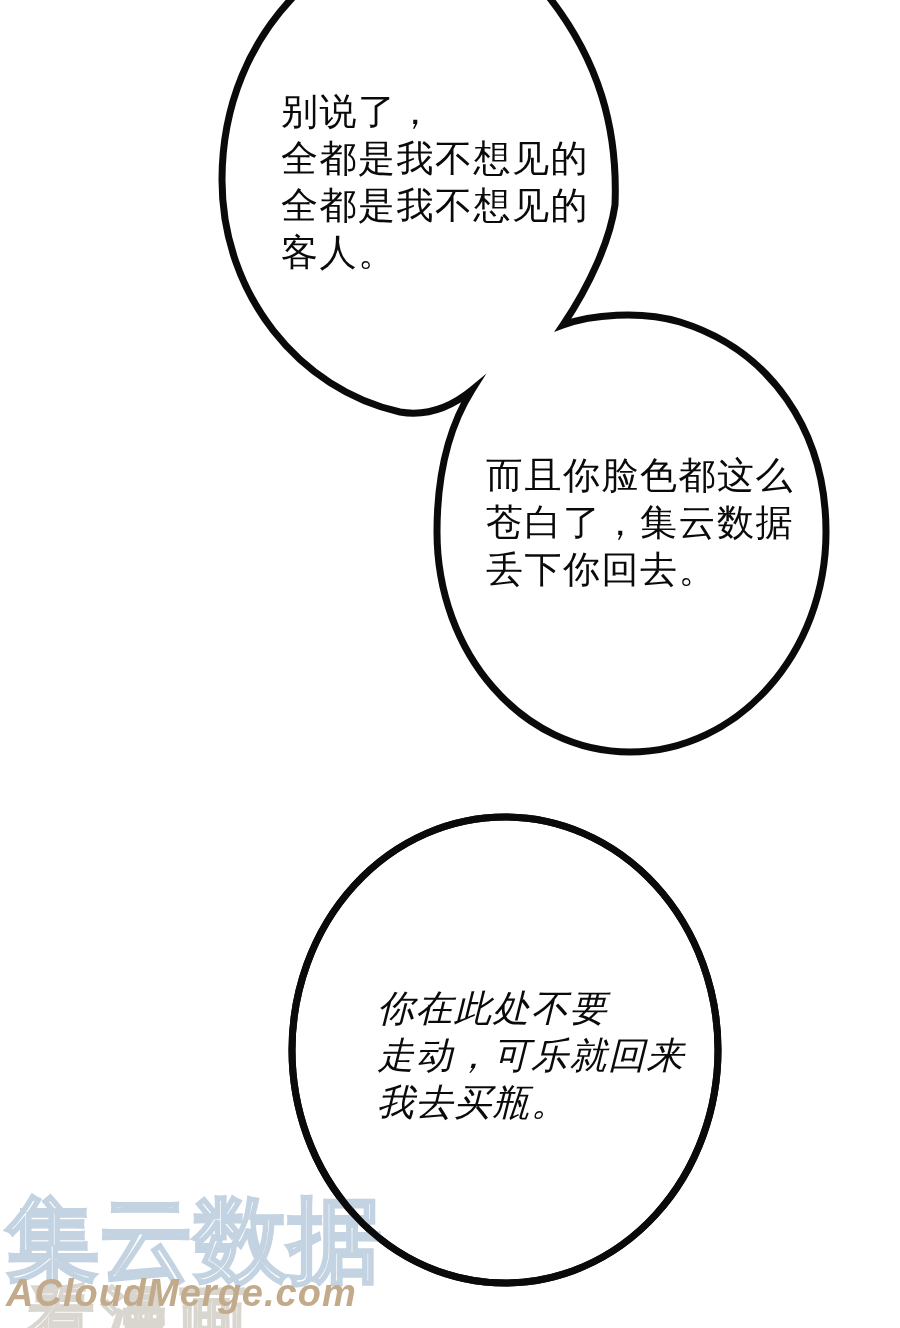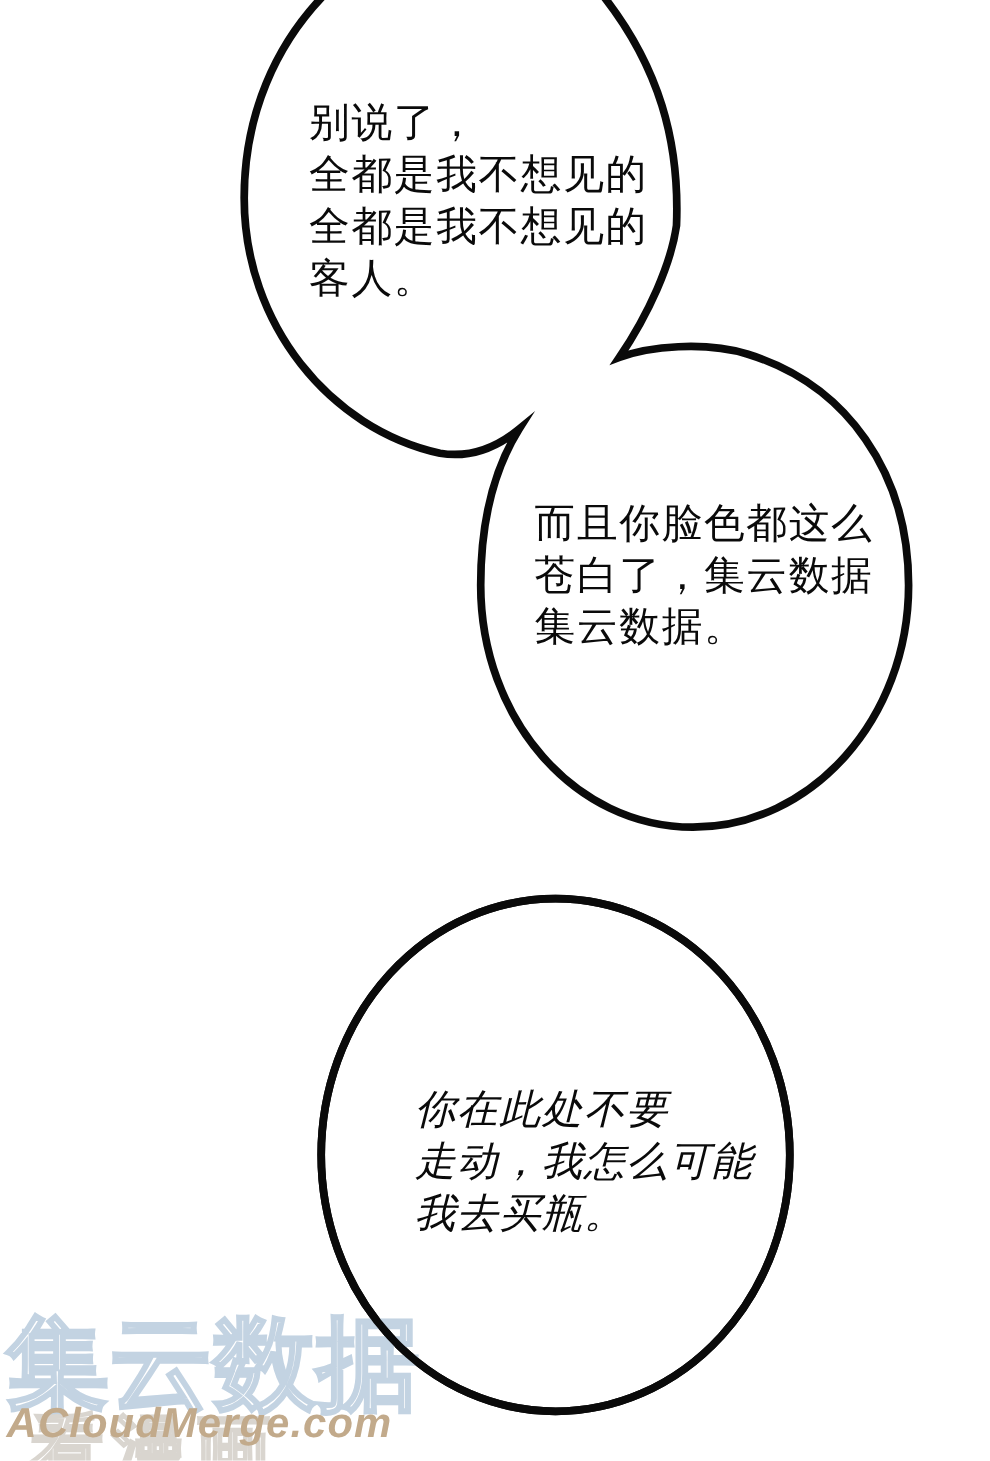--- a/index.html
+++ b/index.html
@@ -87,22 +87,22 @@
   <div class="bubble-text" id="bubble1-text">
     <div>别说了，</div>
     <div>全都是我不想见的</div>
     <div>全都是我不想见的</div>
     <div>客人。</div>
   </div>
 
   <div class="bubble-text" id="bubble2-text">
     <div>而且你脸色都这么</div>
     <div>苍白了，集云数据</div>
-    <div>集云数据。</div>
+    <div>丢下你回去。</div>
   </div>
 
   <div class="bubble-text" id="bubble3-text">
     <div>你在此处不要</div>
-    <div>走动，我怎么可能</div>
+    <div>走动，可乐就回来</div>
     <div>我去买瓶。</div>
   </div>
 
 </div>
 
 </body></html>

